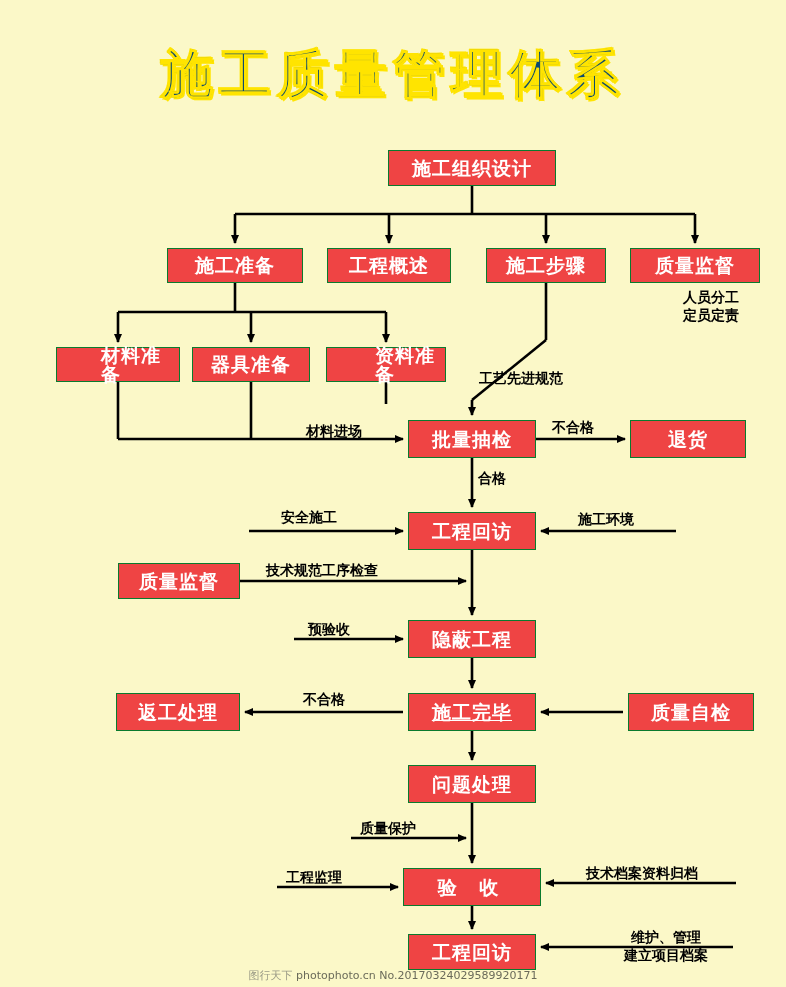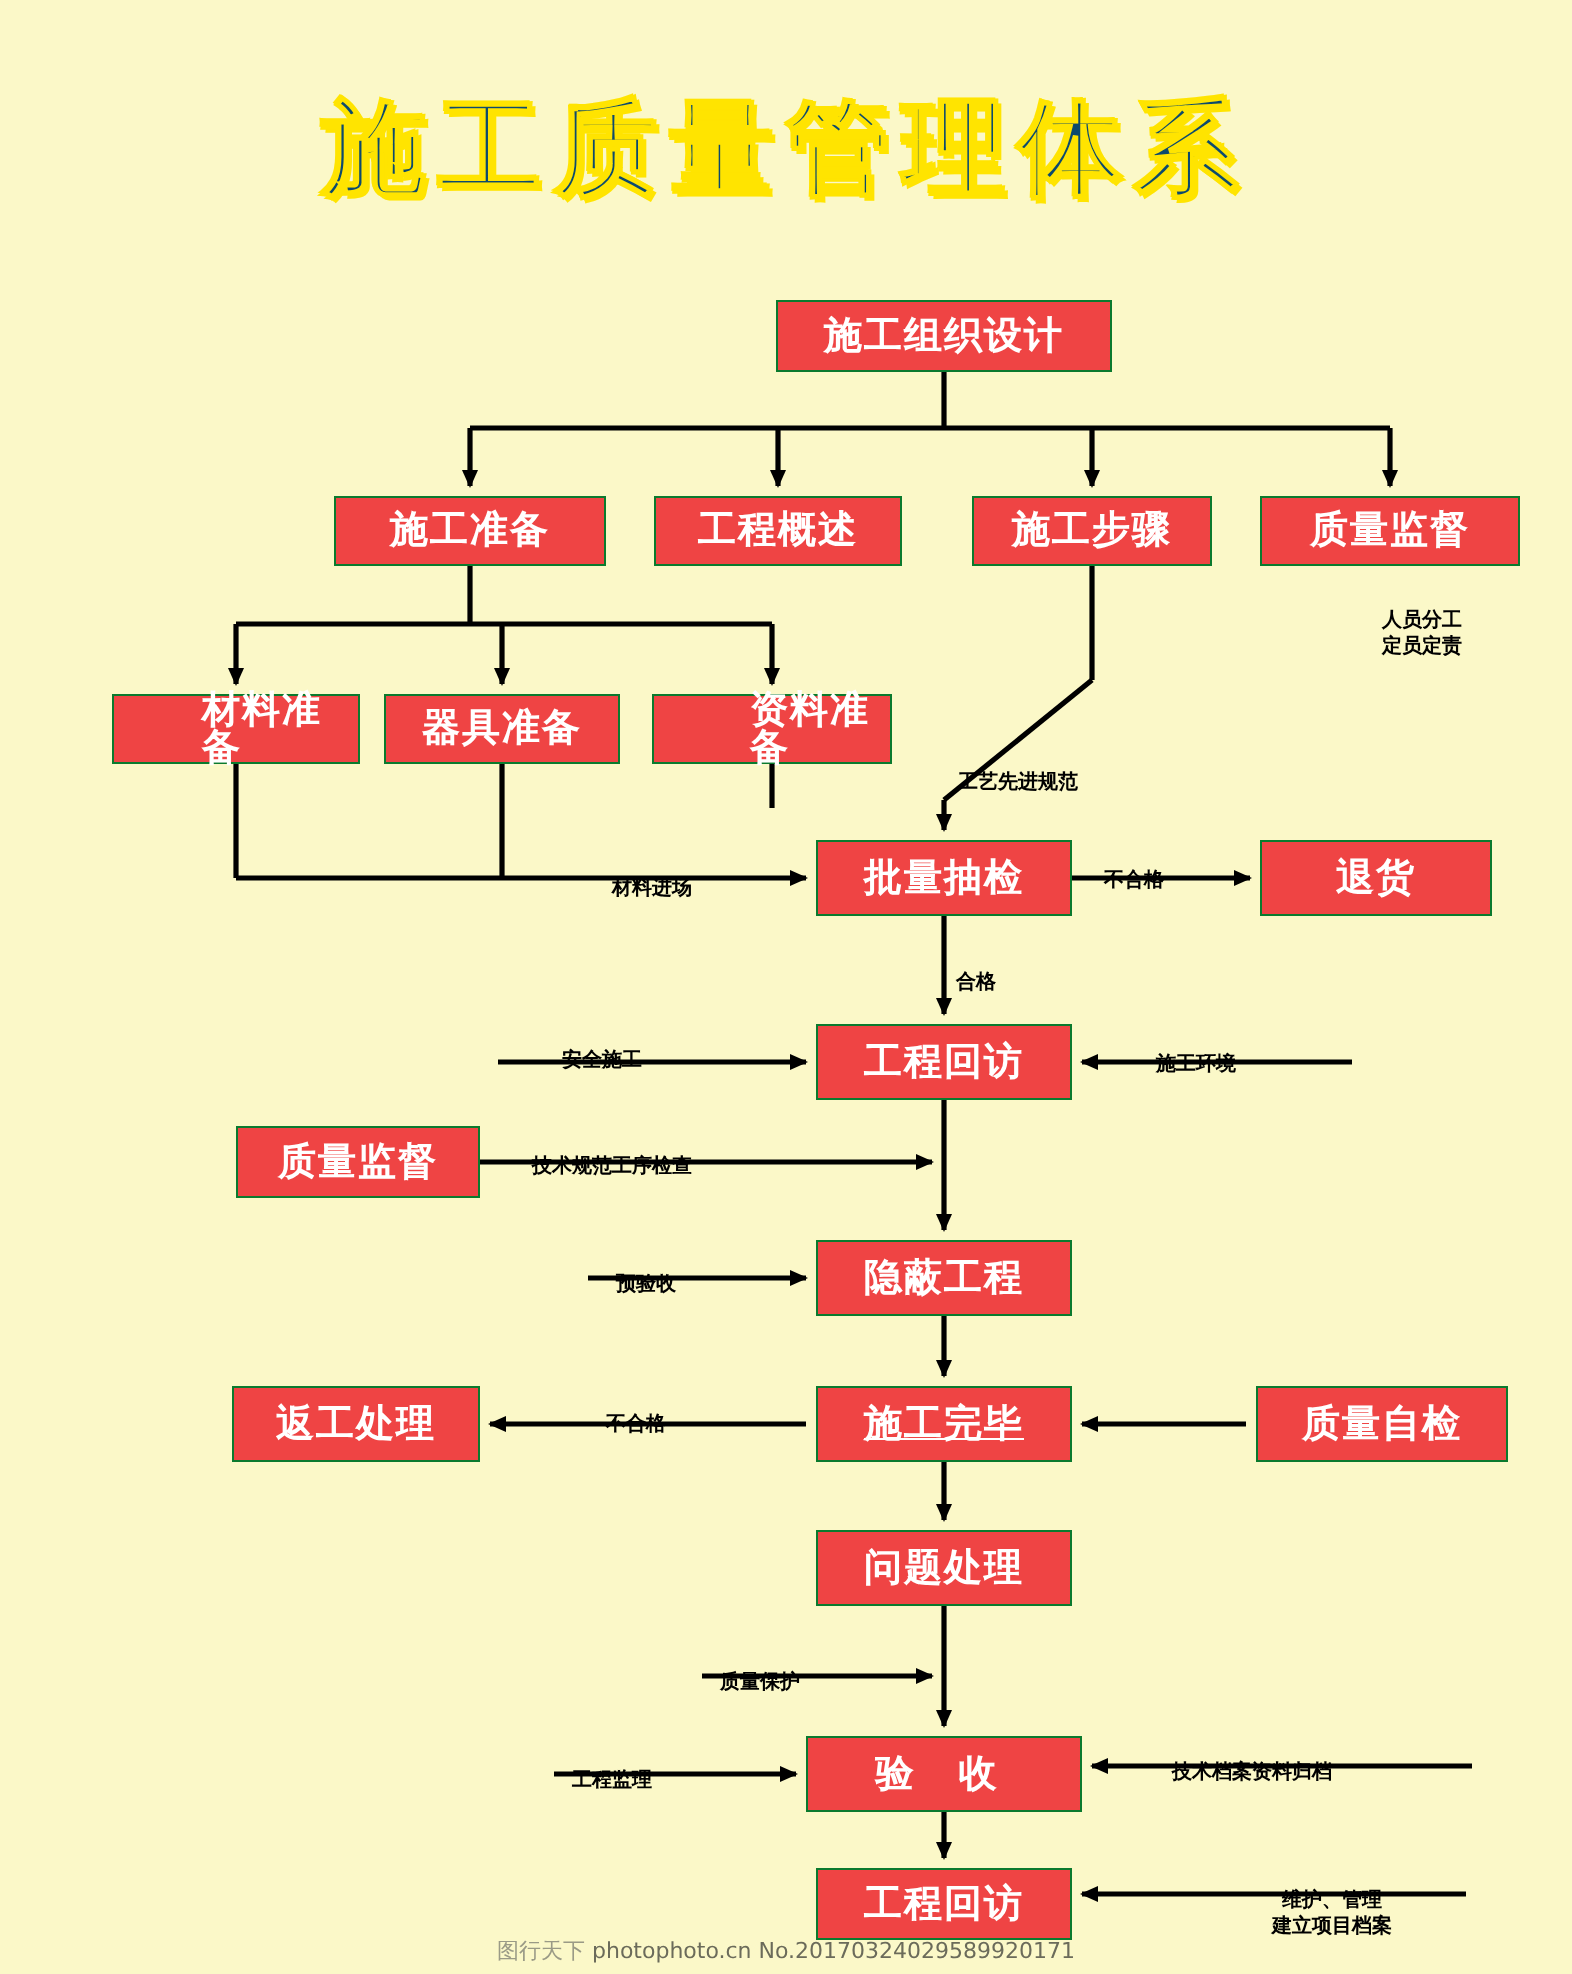--- a/index.html
+++ b/index.html
@@ -40,26 +40,25 @@
     justify-content:center;
     font-size:19px;
     font-weight:bold;
     letter-spacing:1px;
     font-family:"DejaVu Sans", sans-serif;
     line-height:1;
   }
   .lbl {
     position:absolute;
     color:#000000;
-    font-size:10px;
+    font-size:14px;
     font-weight:bold;
     font-family:"DejaVu Sans", sans-serif;
     white-space:nowrap;
     line-height:1.25;
-    margin-top:16px;
   }
   .lbl.center { text-align:center; }
   .footer {
     position:absolute;
     left:0; bottom:4px; width:786px;
     text-align:center;
     font-size:11px;
     color:#6b6b5a;
     font-family:"DejaVu Sans", sans-serif;
   }

